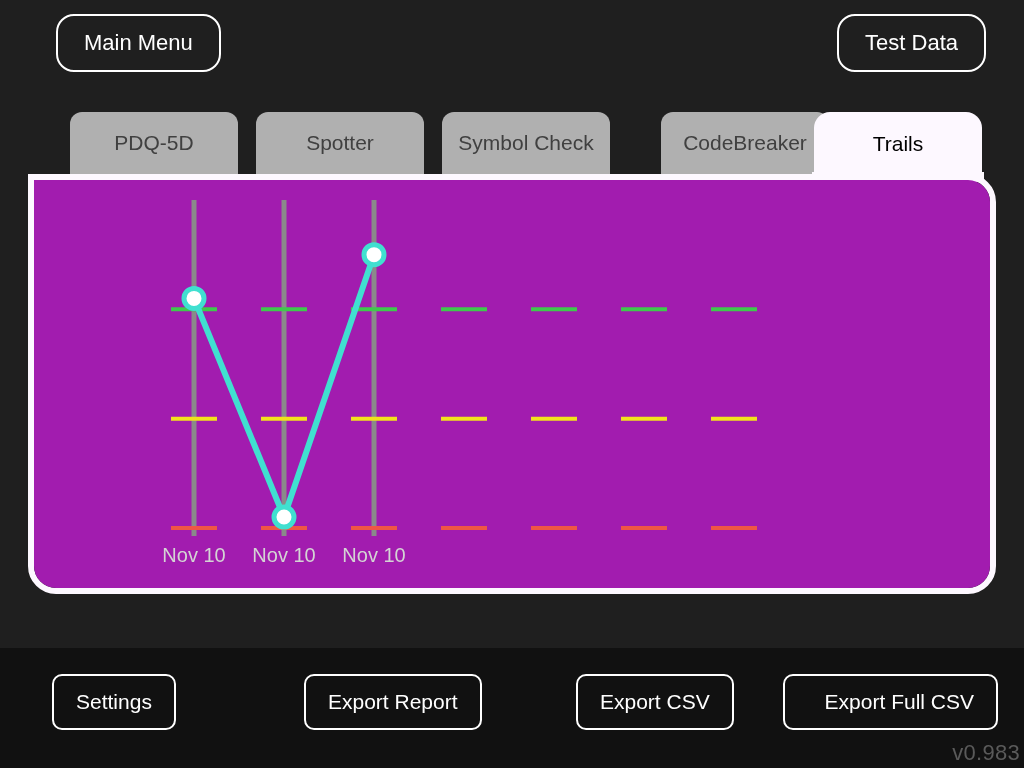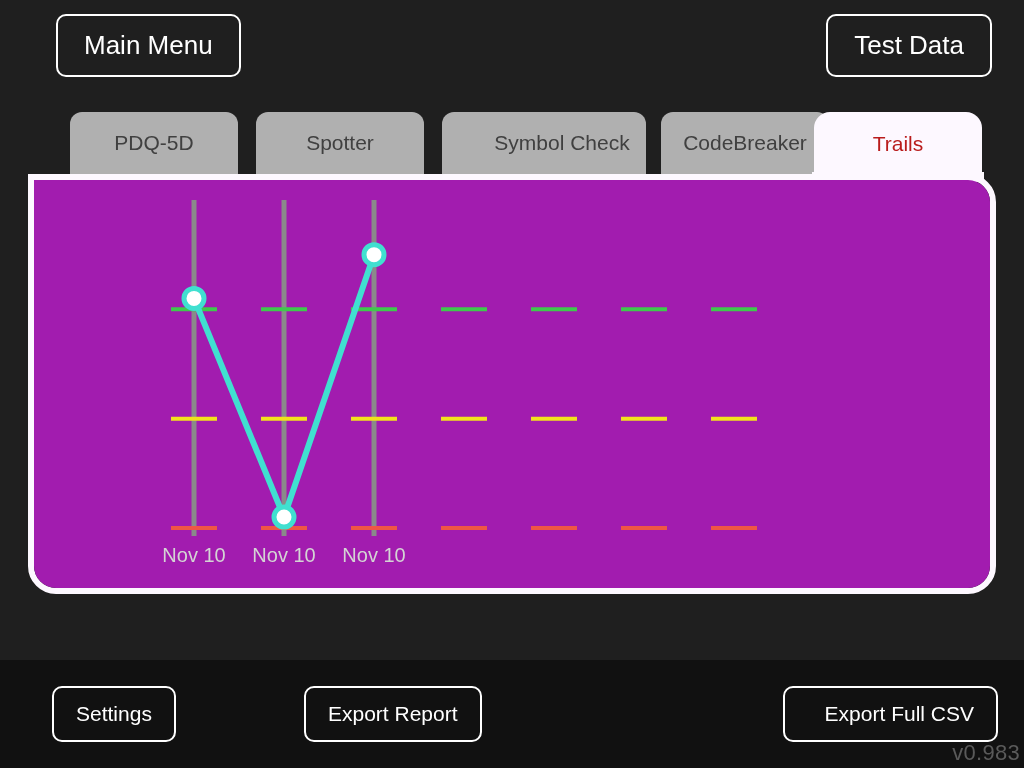--- a/index.html
+++ b/index.html
@@ -16,28 +16,28 @@
   
   .top-bar {
     position: absolute;
     top: 0; left: 0; right: 0;
     height: 80px;
   }
   .btn-outline {
     position: absolute;
     background: #1f1f1f;
     border: 2px solid #ffffff;
-    border-radius: 10px;
+    border-radius: 18px;
     color: #ffffff;
-    font-size: 26px;
+    font-size: 22px;
     padding: 14px 26px;
     cursor: pointer;
   }
   #btn-main-menu { top: 14px; left: 56px; }
-  #btn-test-data { top: 14px; right: 32px; }
+  #btn-test-data { top: 14px; right: 38px; }
 
   
   .tabs {
     position: absolute;
     top: 112px;
     left: 70px;
     right: 40px;
     height: 64px;
   }
   .tab {
@@ -52,29 +52,29 @@
     align-items: center;
     justify-content: center;
     cursor: pointer;
   }
   .tab.inactive {
     background: #b0b0b0;
     color: #404040;
   }
   .tab.active {
     background: #fdf8ff;
-    color: #b91c1c;
+    color: #000000;
     height: 64px;
     border-top-left-radius: 16px;
     border-top-right-radius: 16px;
   }
   
   #tab-0 { left:   0px; }
   #tab-1 { left: 186px; }
-  #tab-2 { left: 372px; padding-left: 36px; }
+  #tab-2 { left: 372px; }
   #tab-3 { left: 591px; }
   #tab-4 { left: 744px; }
 
   
   .panel-frame {
     position: absolute;
     top: 174px;
     left: 28px;
     right: 28px;
     height: 420px;
@@ -101,21 +101,21 @@
     height: 408px;
     background: #a21caf;
     border-radius: 0 22px 22px 22px;
   }
   svg.chart { position:absolute; top:0; left:0; }
 
   
   .bottom-bar {
     position: absolute;
     left: 0; right: 0; bottom: 0;
-    height: 108px;
+    height: 120px;
     background: #111111;
   }
   .b-btn {
     position: absolute;
     top: 26px;
     background: #111111;
     border: 2px solid #ffffff;
     border-radius: 10px;
     color: #ffffff;
     font-size: 21px;
@@ -197,15 +197,16 @@
       <line x1="250" y1="337.06666666666666" x2="340" y2="74.66666666666663" stroke="#40e0d0" stroke-width="6" stroke-linecap="round"></line>
       <circle cx="160" cy="118.39999999999998" r="10" fill="#ffffff" stroke="#40e0d0" stroke-width="5"></circle>
       <circle cx="250" cy="337.06666666666666" r="10" fill="#ffffff" stroke="#40e0d0" stroke-width="5"></circle>
       <circle cx="340" cy="74.66666666666663" r="10" fill="#ffffff" stroke="#40e0d0" stroke-width="5"></circle>
     </svg>
 </div>
 
 <div class="bottom-bar">
   <button id="btn-settings" class="b-btn">Settings</button>
   <button id="btn-export-rpt" class="b-btn">Export Report</button>
+  <button id="btn-export-csv" class="b-btn">Export CSV</button>
   <button id="btn-export-full" class="b-btn">Export Full CSV</button>
   <div class="version">v0.983</div>
 </div>
 
 </body></html>

